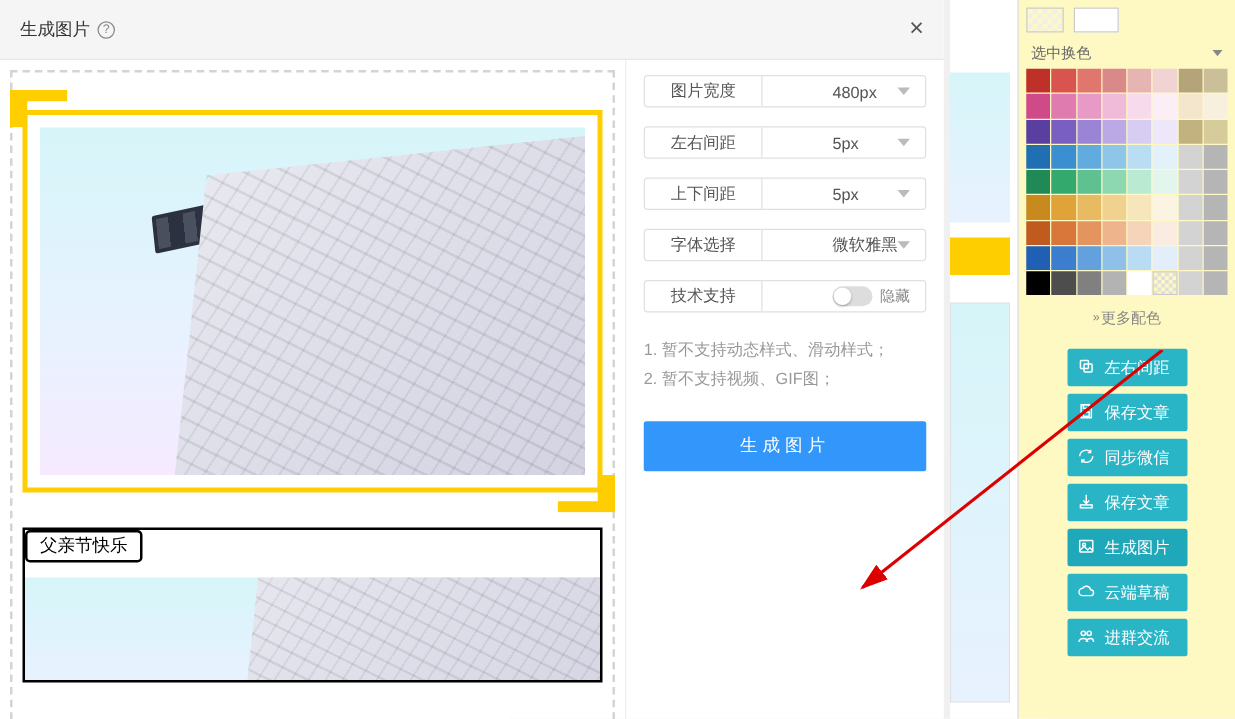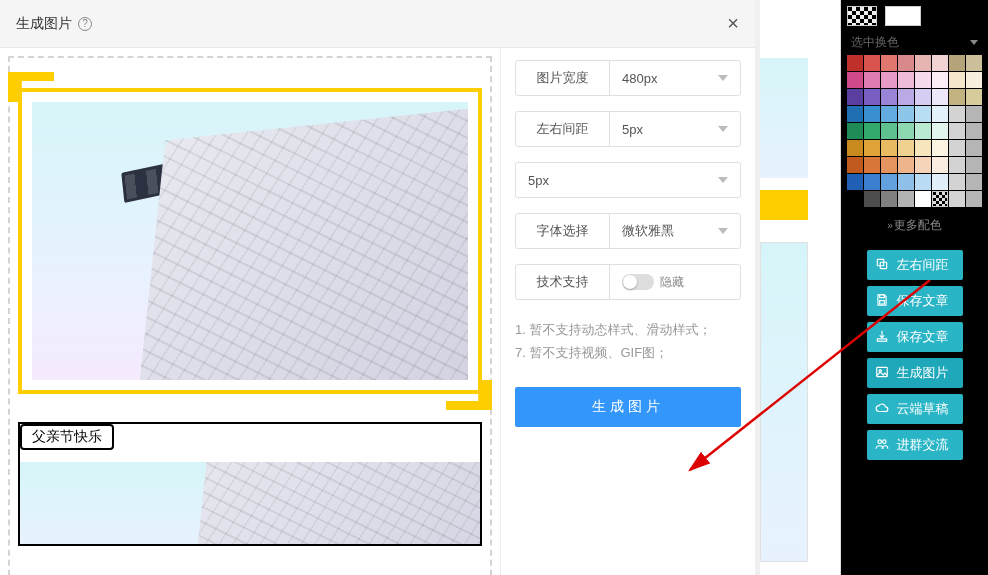--- a/index.html
+++ b/index.html
@@ -137,24 +137,25 @@
       flex: 1;
       padding: 12px 14px;
       border-left: 1px solid #eee;
       overflow-y: auto;
     }
     .setting-row {
       display: flex;
       border: 1px solid #e0e0e0;
       border-radius: 3px;
       margin-bottom: 15px;
-      height: 36px;
+      height: 26px;
       align-items: stretch;
       font-size: 13px;
       color: #555;
+      gap: 44px;
     }
     .setting-label {
       width: 94px;
       border-right: 1px solid #e0e0e0;
       display: flex; align-items: center; justify-content: center;
     }
     .setting-select {
       flex: 1; display: flex; align-items: center;
       padding: 0 12px; justify-content: space-between;
       cursor: pointer;
@@ -205,22 +206,22 @@
       left: 0; top: 242px;
       width: 48px; height: 320px;
       background: linear-gradient(180deg, #d6f5f9, #e8f2ff);
       border: 1px solid #e0e0e0;
     }
 
     
     .sidebar {
       position: absolute;
       right: 0; top: 0;
-      width: 148px; height: 575px;
-      background: #000000;
+      width: 174px; height: 575px;
+      background: #fef9c3;
       border-left: 1px solid #ddd;
       padding: 6px;
     }
     .checker-row { display: flex; align-items: center; gap: 8px; margin-bottom: 6px; }
     .checker {
       width: 30px; height: 20px; border: 1px solid #ccc;
       background-image: linear-gradient(45deg,#eee 25%,transparent 25%,transparent 75%,#eee 75%),
                         linear-gradient(45deg,#eee 25%,transparent 25%,transparent 75%,#eee 75%);
       background-size: 8px 8px; background-position: 0 0, 4px 4px;
     }
@@ -334,20 +335,21 @@
 
       <div class="setting-row">
         <div class="setting-label">左右间距</div>
         <div class="setting-select">
           <span>5px</span>
           <span class="chevron"></span>
         </div>
       </div>
 
       <div class="setting-row">
+        <div class="setting-label">上下间距</div>
         <div class="setting-select">
           <span>5px</span>
           <span class="chevron"></span>
         </div>
       </div>
 
       <div class="setting-row">
         <div class="setting-label">字体选择</div>
         <div class="setting-select">
           <span>微软雅黑</span>
@@ -362,21 +364,21 @@
             <div class="toggle-track">
               <div class="toggle-thumb"></div>
             </div>
             <span>隐藏</span>
           </div>
         </div>
       </div>
 
       <div class="hints">
         <div>1. 暂不支持动态样式、滑动样式；</div>
-        <div>7. 暂不支持视频、GIF图；</div>
+        <div>2. 暂不支持视频、GIF图；</div>
       </div>
 
       <button class="gen-btn">生成图片</button>
 
     </div>
   </div>
 </div>
 
 <div class="sidebar">
   <div class="checker-row">
@@ -482,20 +484,27 @@
       <button class="action-btn">
         <span><svg class="ico" viewBox="0 0 24 24" fill="none" stroke="currentColor" stroke-width="2">
             <path d="M5 3h11l3 3v15H5z"></path>
             <rect x="8" y="3" width="8" height="5"></rect>
             <rect x="8" y="13" width="8" height="6"></rect>
           </svg></span>
         <span>保存文章</span>
       </button>
       <button class="action-btn">
         <span><svg class="ico" viewBox="0 0 24 24" fill="none" stroke="currentColor" stroke-width="2">
+            <path d="M3 12a9 9 0 0115-6M21 12a9 9 0 01-15 6"></path>
+            <path d="M18 3v4h-4M6 21v-4h4"></path>
+          </svg></span>
+        <span>同步微信</span>
+      </button>
+      <button class="action-btn">
+        <span><svg class="ico" viewBox="0 0 24 24" fill="none" stroke="currentColor" stroke-width="2">
             <path d="M12 3v12M8 11l4 4 4-4"></path>
             <rect x="4" y="17" width="16" height="4"></rect>
           </svg></span>
         <span>保存文章</span>
       </button>
       <button class="action-btn highlight">
         <span><svg class="ico" viewBox="0 0 24 24" fill="none" stroke="currentColor" stroke-width="2">
             <rect x="3" y="4" width="18" height="16" rx="1"></rect>
             <circle cx="9" cy="10" r="2"></circle>
             <path d="M3 18l6-6 5 5 3-3 4 4"></path>

